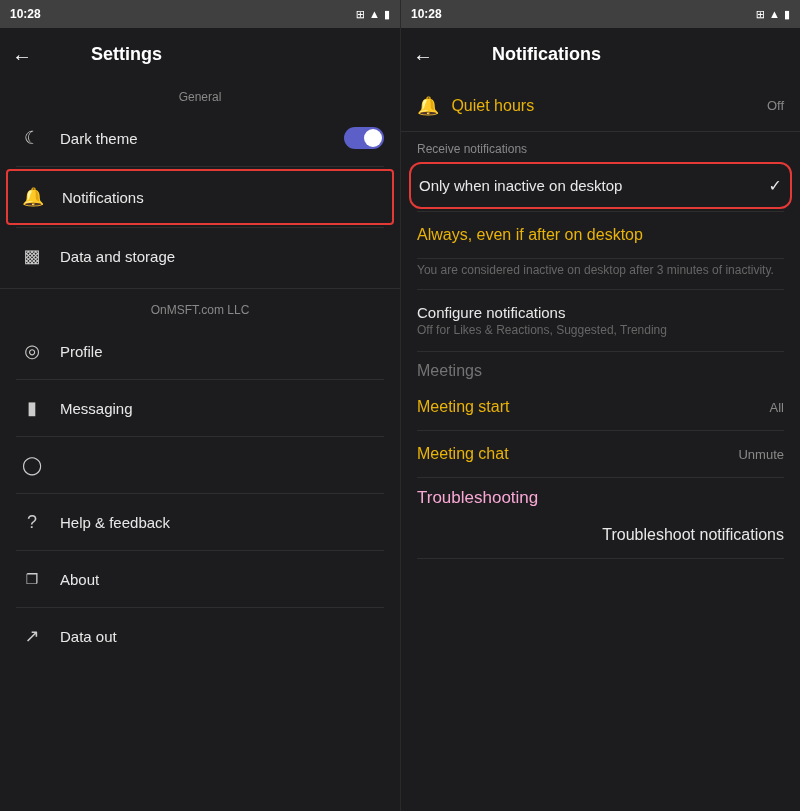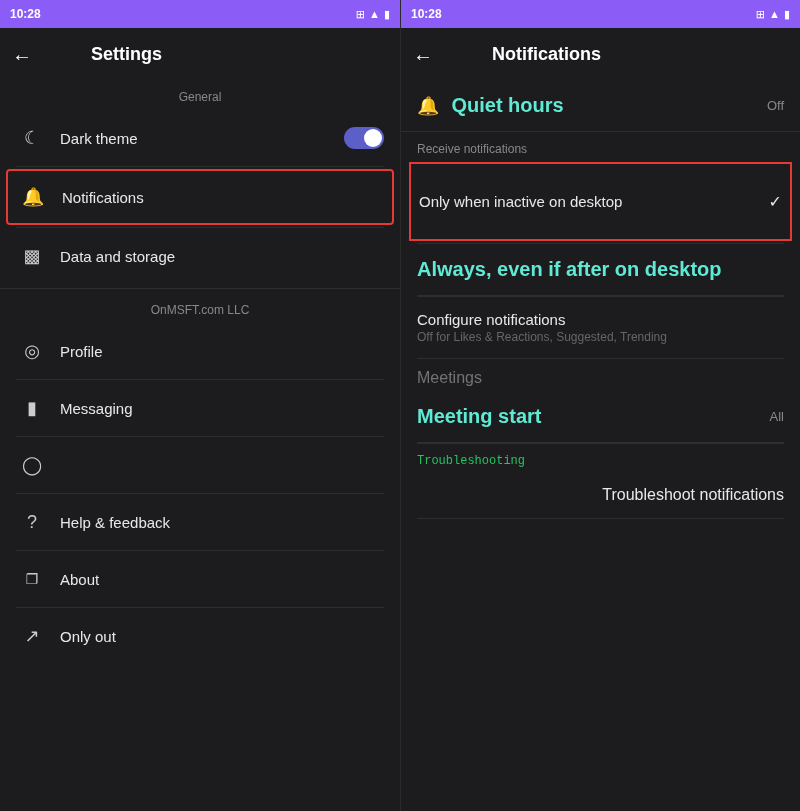--- a/index.html
+++ b/index.html
@@ -22,21 +22,21 @@
       overflow: hidden;
       position: relative;
     }
     .panel + .panel {
       border-left: 1px solid #2a2a2a;
     }
 
     
     .status-bar {
       height: 28px;
-      background: #8b5cf6;
+      background: #404040;
       display: flex;
       align-items: center;
       justify-content: space-between;
       padding: 0 10px;
       flex-shrink: 0;
     }
     .status-time {
       color: #fff;
       font-size: 12px;
       font-weight: 600;
@@ -152,43 +152,42 @@
     .receive-label {
       color: #888;
       font-size: 12px;
       padding: 10px 16px 4px;
     }
 
     
     .selected-row {
       border: 2px solid #e53935;
       margin: 2px 8px;
-      border-radius: 0;
-      padding: 28px 8px;
+      border-radius: 12px;
+      padding: 12px 8px;
       display: flex;
       align-items: center;
       cursor: pointer;
     }
     .selected-row .row-label {
       flex: 1;
       color: #e8e8e8;
       font-size: 15px;
     }
 
     .plain-row {
       padding: 14px 16px;
       display: flex;
       align-items: center;
       cursor: pointer;
     }
     .plain-row .row-label {
       flex: 1;
-      color: #5eead4;
-      font-size: 20px;
-      font-weight: bold;
+      color: #eab308;
+      font-size: 16px;
     }
     .plain-row .row-value {
       color: #888;
       font-size: 13px;
     }
 
     .info-text {
       padding: 4px 16px 12px;
       color: #666;
       font-size: 12px;
@@ -208,24 +207,23 @@
       margin-top: 2px;
     }
 
     .meetings-label {
       color: #737373;
       font-size: 16px;
       padding: 10px 16px 4px;
     }
 
     .troubleshoot-label {
-      color: #22c55e;
-      font-size: 12px;
+      color: #f9a8d4;
+      font-size: 17px;
       padding: 10px 16px 4px;
-      font-family: Liberation Mono, monospace;
     }
 
     .bold-row {
       padding: 14px 16px;
       display: flex;
       align-items: center;
       cursor: pointer;
       text-align: right;
     }
     .bold-row .row-label {
@@ -303,21 +301,21 @@
   <div class="divider"></div>
 
   <div class="list-item">
     <span class="icon" style="font-size:14px;">❐</span>
     <span class="label">About</span>
   </div>
   <div class="divider"></div>
 
   <div class="list-item">
     <span class="icon">↗</span>
-    <span class="label">Only out</span>
+    <span class="label">Data out</span>
   </div>
 
 </div>
 
 <div class="panel">
 
   <div class="status-bar">
     <span class="status-time">10:28</span>
     <div class="status-icons">
       <span class="status-icon">⊞</span>
@@ -345,39 +343,44 @@
   </div>
 
   <div class="divider"></div>
 
   <div class="plain-row">
     <span class="row-label">Always, even if after on desktop</span>
   </div>
 
   <div class="divider"></div>
 
+  <div class="info-text">You are considered inactive on desktop after 3 minutes of inactivity.</div>
 
   <div class="divider"></div>
 
   <div class="configure-row">
     <div class="cfg-title">Configure notifications</div>
     <div class="cfg-sub">Off for Likes &amp; Reactions, Suggested, Trending</div>
   </div>
 
   <div class="divider" style="margin-top:10px;"></div>
 
   <div class="meetings-label">Meetings</div>
 
   <div class="plain-row">
     <span class="row-label">Meeting start</span>
     <span class="row-value">All</span>
   </div>
 
   <div class="divider"></div>
 
+  <div class="plain-row">
+    <span class="row-label">Meeting chat</span>
+    <span class="row-value">Unmute</span>
+  </div>
 
   <div class="divider"></div>
 
   <div class="troubleshoot-label">Troubleshooting</div>
 
   <div class="bold-row">
     <span class="row-label">Troubleshoot notifications</span>
   </div>
 
   <div class="divider"></div>

